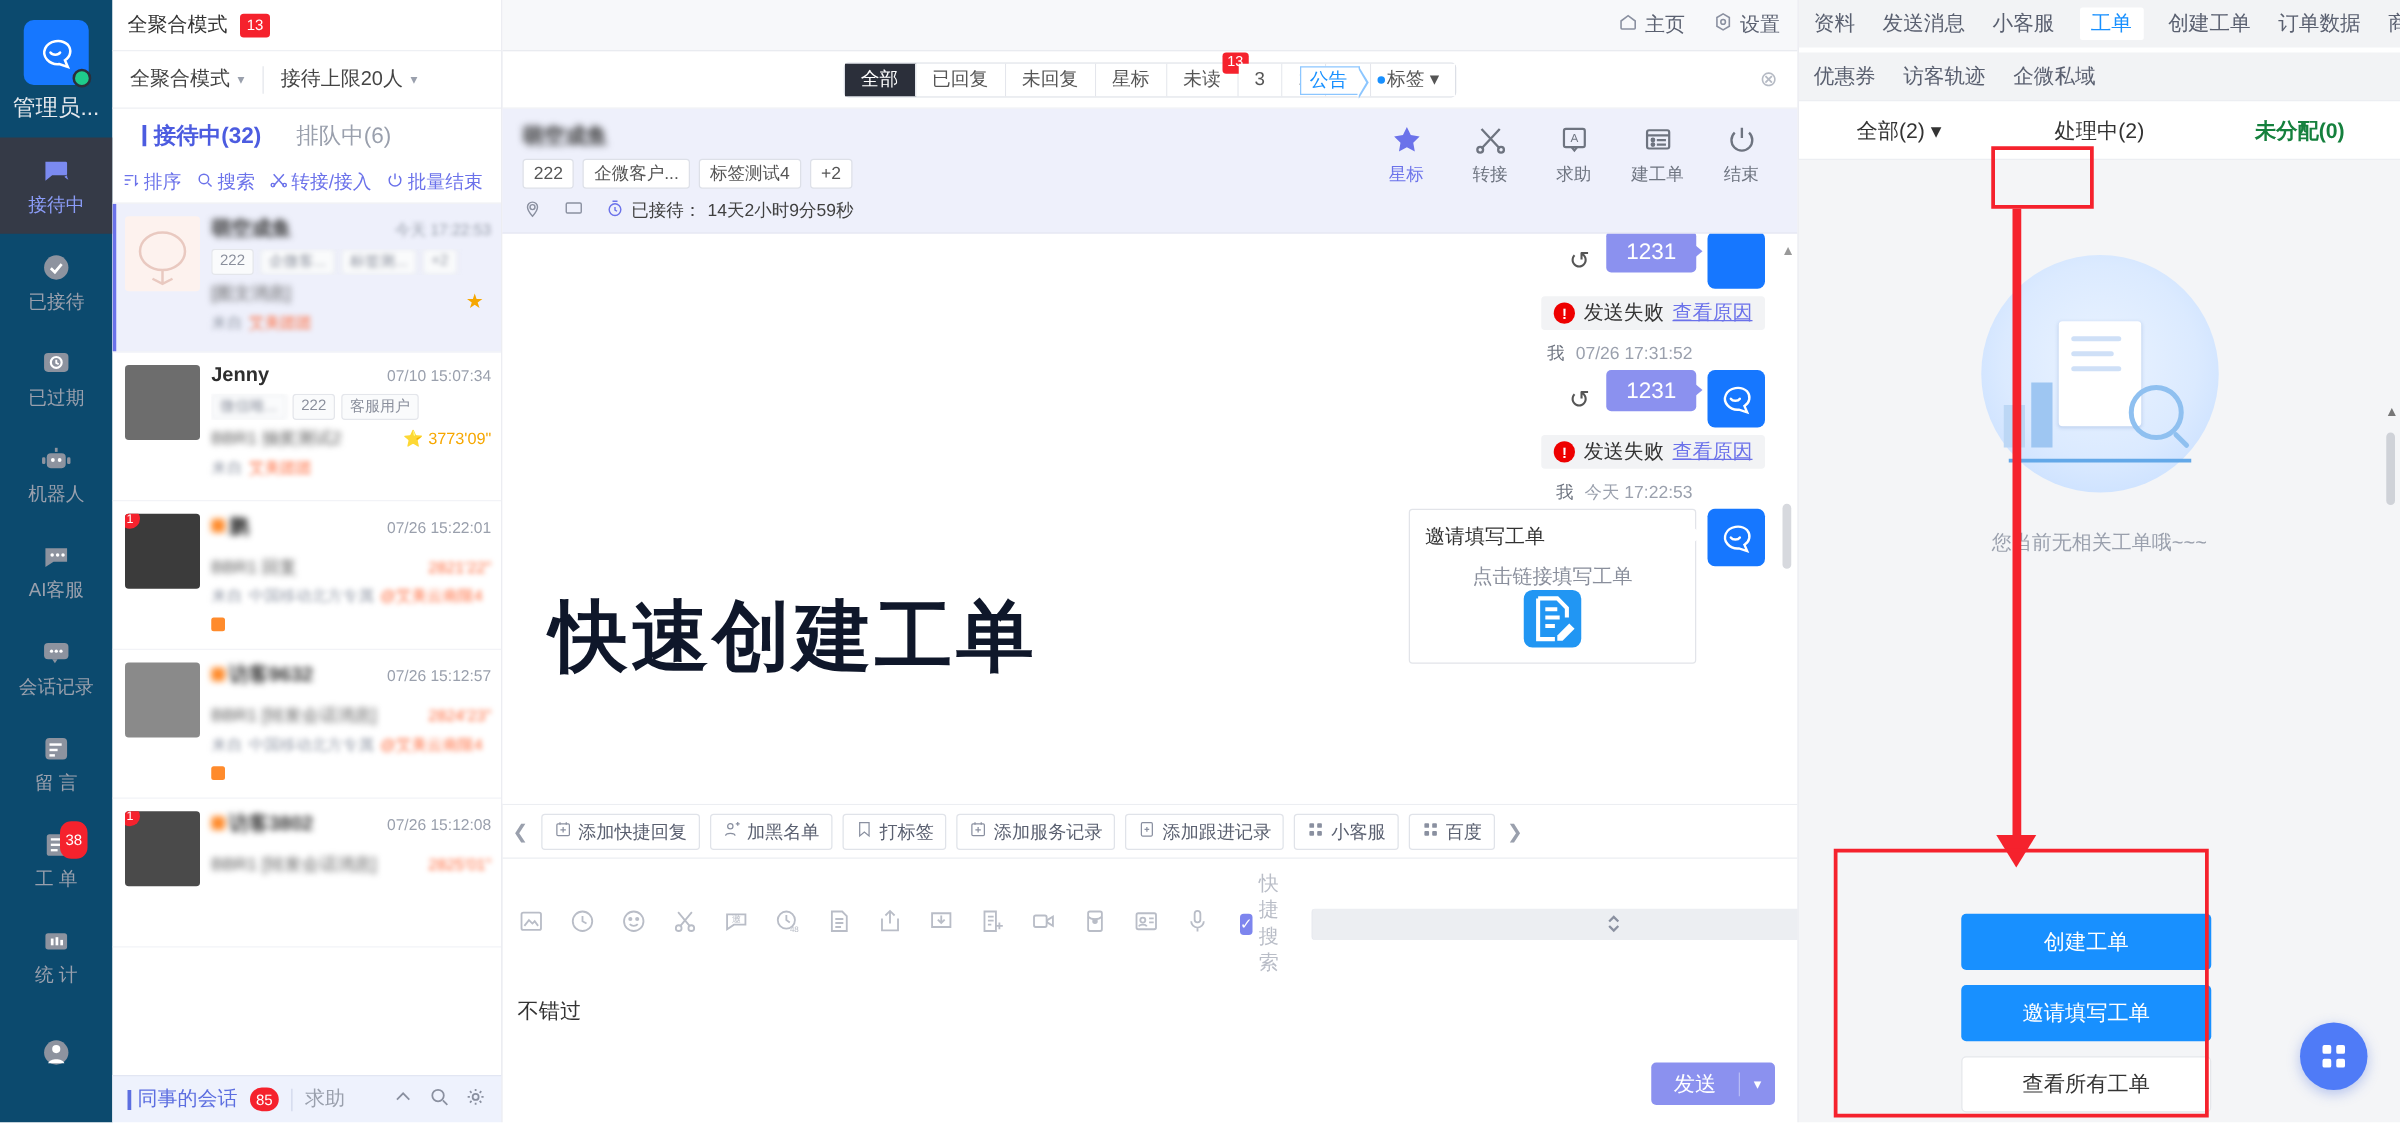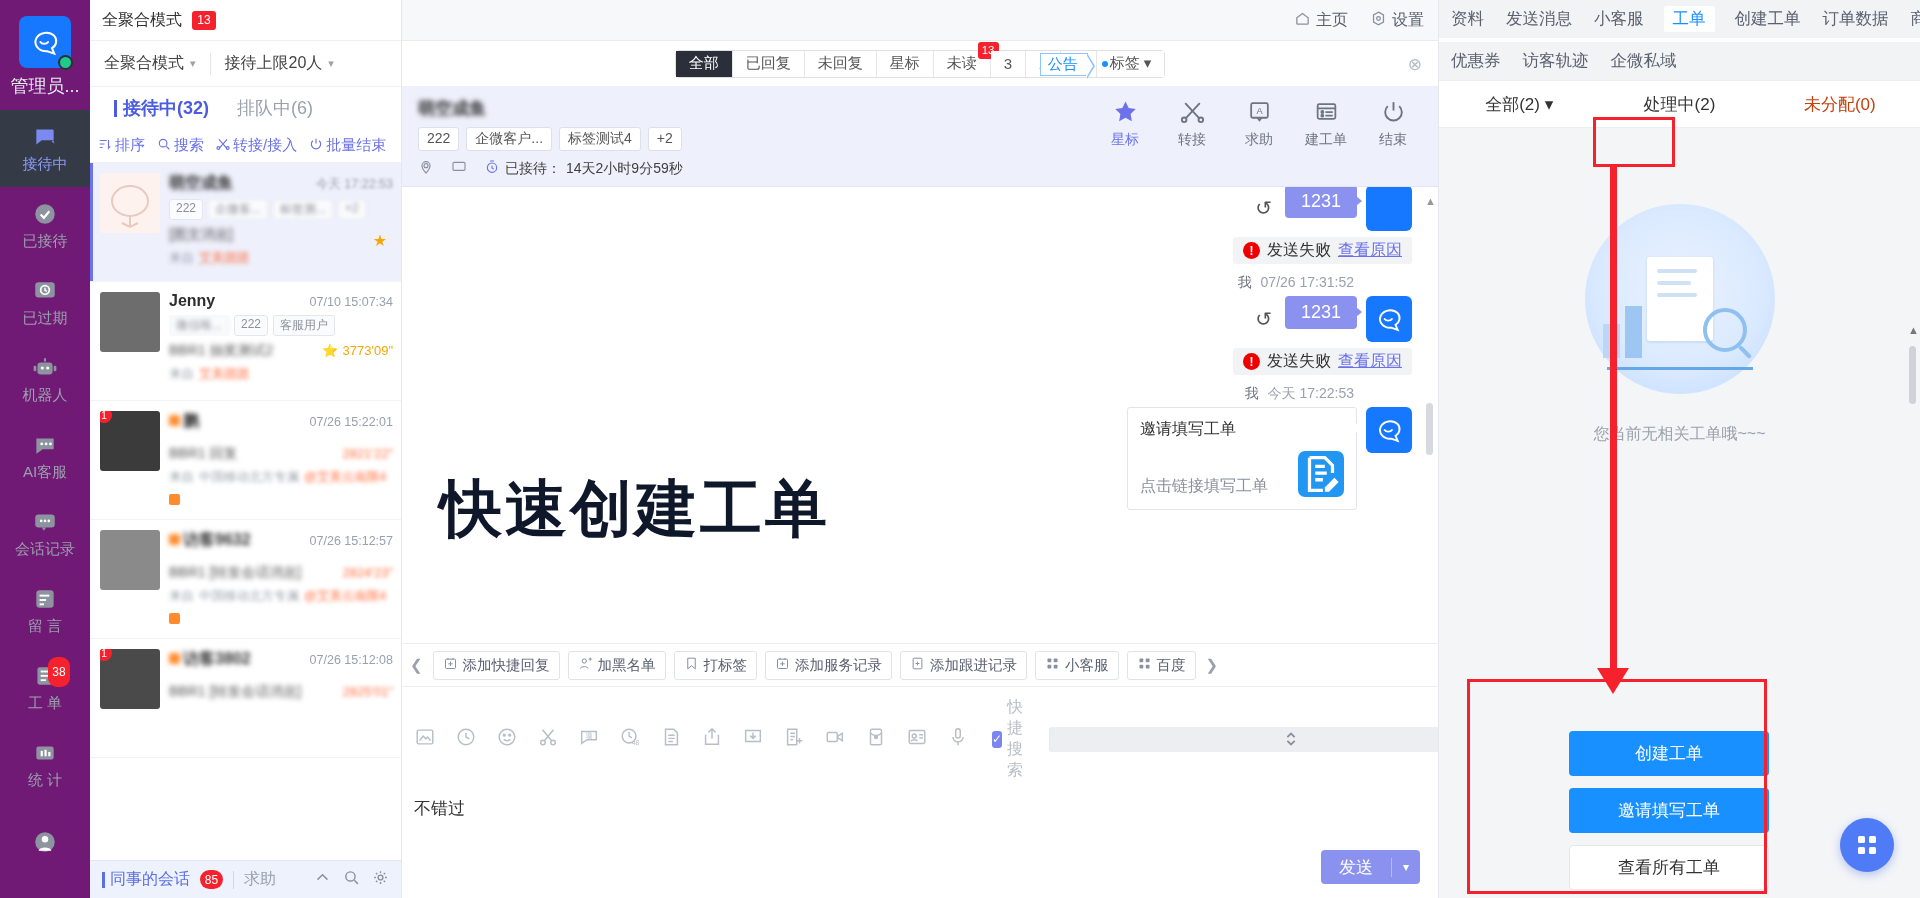--- a/index.html
+++ b/index.html
@@ -7,21 +7,21 @@
   body {
     font-family: "Liberation Sans", "DejaVu Sans", sans-serif;
     font-size: 17px;
     color:#333;
     background:#fff;
   }
   #app { position:relative; width:1920px; height:898px; display:flex; }
 
   
   .rail {
-    width:90px; background:#701a75; color:#9aa0ad;
+    width:90px; background:#0c4a6e; color:#9aa0ad;
     display:flex; flex-direction:column; align-items:center;
     flex:0 0 90px; position:relative;
   }
   .rail-logo { position:relative; margin-top:16px; width:52px; height:52px; }
   .rail-logo .sq {
     width:52px; height:52px; border-radius:8px; background:#1677ff;
     display:flex; align-items:center; justify-content:center;
   }
   .rail-logo .dot {
     position:absolute; right:-2px; bottom:-2px; width:15px; height:15px;
@@ -177,21 +177,21 @@
   .failbox .excl { width:17px;height:17px;border-radius:50%;background:#e00; color:#fff; font-size:12px;
      display:flex; align-items:center; justify-content:center; font-weight:bold; }
   .failbox .link { color:#6b72ea; text-decoration:underline; }
   .card {
     border:1px solid #e2e4e9; border-radius:3px; background:#fff; width:230px; padding:11px 12px 12px 12px;
     position:relative;
   }
   .card::after { content:""; position:absolute; right:-6px; top:14px; width:0;height:0;
      border-top:6px solid transparent; border-bottom:6px solid transparent; border-left:7px solid #fff; }
   .card-title { font-size:16px; color:#333; }
-  .card-body { display:flex; align-items:flex-end; justify-content:space-between; margin-top:11px; }
+  .card-body { display:flex; align-items:center; justify-content:space-between; margin-top:11px;flex-direction:column; }
   .card-sub { font-size:16px; color:#8a8f9c; }
   .card-ico { width:46px;height:46px;border-radius:7px;background:#2196f3; display:flex; align-items:center; justify-content:center; }
 
   .msgscroll { position:absolute; right:4px; top:8px; bottom:4px; width:9px; }
   .msgscroll .up { color:#999; font-size:11px; text-align:center; }
   .msgscroll .thumb { position:absolute; left:1px; top:208px; width:7px; height:52px; background:#d7d9de; border-radius:4px; }
 
   .watermark {
     position:absolute; left:38px; top:280px; font-size:62px; color:#0f172a; font-weight:bold;
     letter-spacing:3px; pointer-events:none;
@@ -225,21 +225,21 @@
   .rtabs { background:#f2f3f5; padding:6px 10px; display:flex; gap:18px; font-size:16.5px; color:#5a6070;
      flex-wrap:nowrap; align-items:center; }
   .rtabs2 { background:#f2f3f5; padding:6px 10px; display:flex; gap:18px; font-size:16.5px; color:#5a6070;
      margin-top:4px; }
   .rtab { cursor:pointer; white-space:nowrap; padding:2px 2px; }
   .rtab.active { color:#1890ff; background:#fff; padding:2px 9px; border-radius:2px; }
 
   .rsub { height:48px; border-top:1px solid #eceef2; border-bottom:1px solid #eceef2;
      display:flex; align-items:center; font-size:17px; color:#333; }
   .rsubitem { flex:1; text-align:center; position:relative; cursor:pointer; }
-  .rsubitem.active { color:#c2410c; }
+  .rsubitem.active { color:#15803d;font-weight:bold; }
   .rsubitem.active::after { content:""; position:absolute; left:50%; transform:translateX(-50%);
      bottom:-15px; width:68px; height:2px; background:#1890ff; }
 
   .rbody { flex:1; background:#f4f5f7; position:relative; display:flex; flex-direction:column;
      align-items:center; padding-top:76px; }
   .empty-art { width:190px; height:190px; border-radius:50%;
      background:radial-gradient(circle at 50% 45%, #eaf3ff 0%, #dbeaff 55%, #cfe3ff 75%, #f4f5f7 100%);
      position:relative; display:flex; align-items:center; justify-content:center; }
   .empty-art .doc { width:66px; height:84px; background:#fff; border-radius:3px; position:relative;
      box-shadow:0 1px 3px rgba(90,130,190,.25); }

